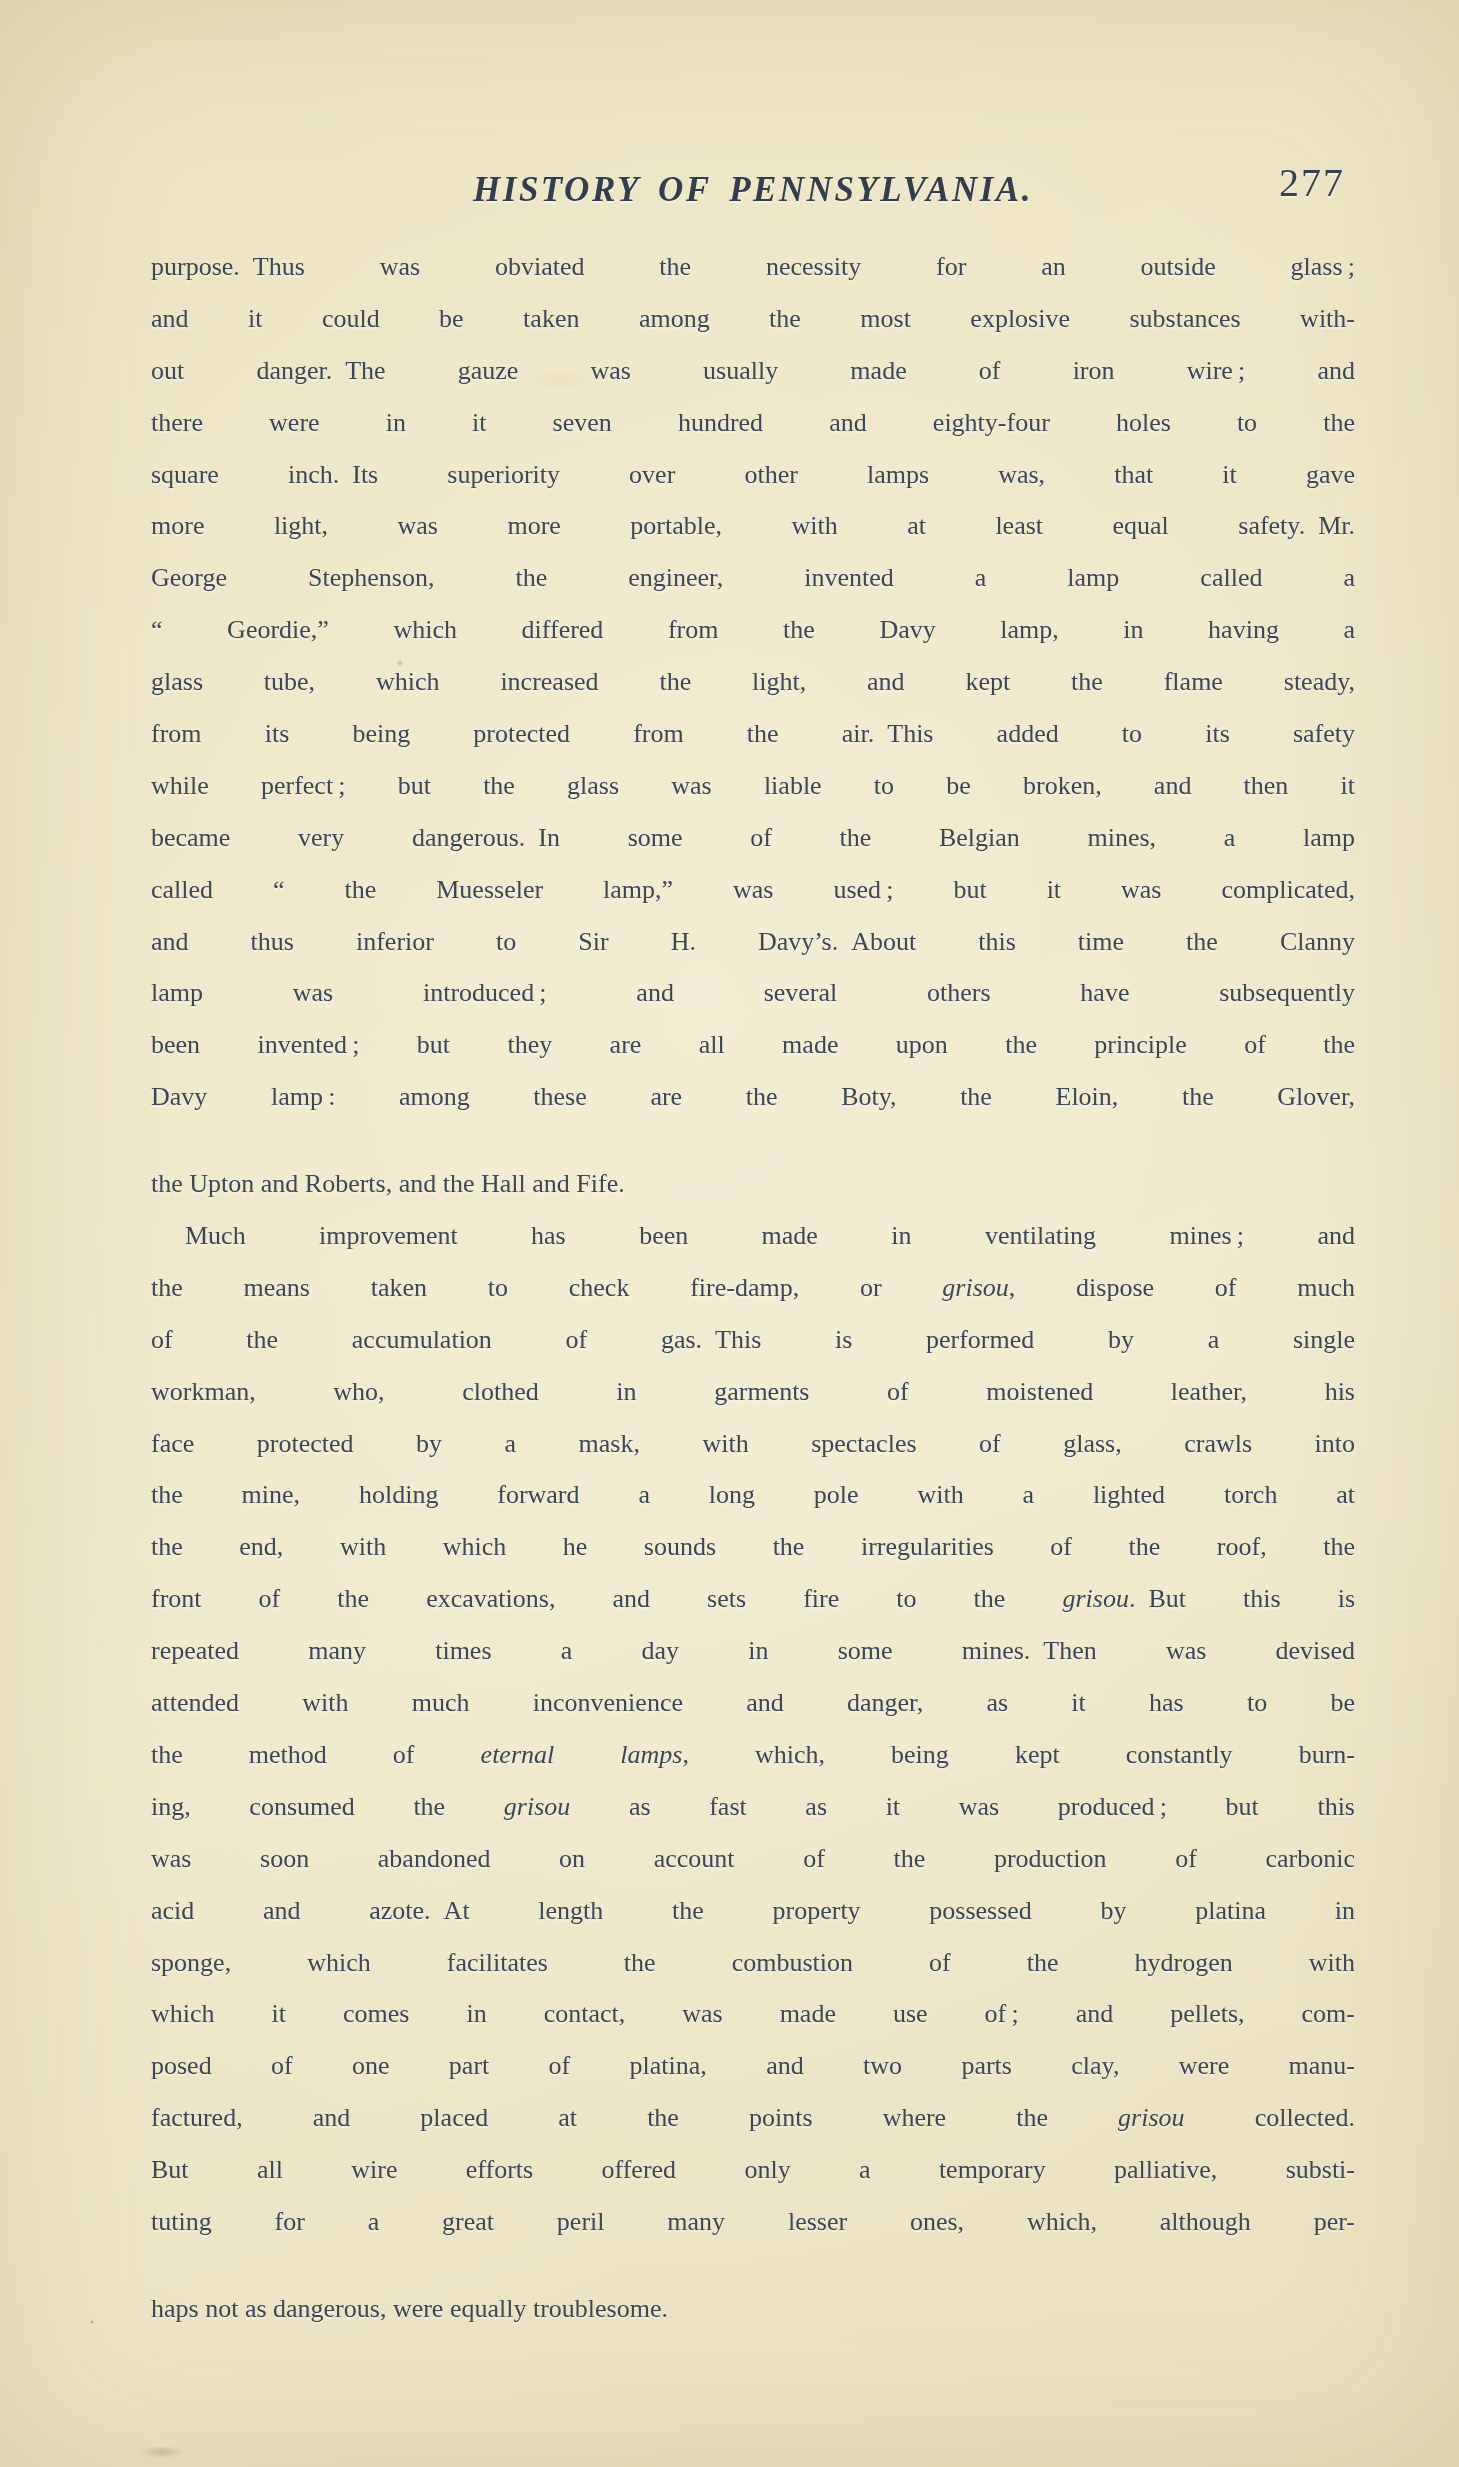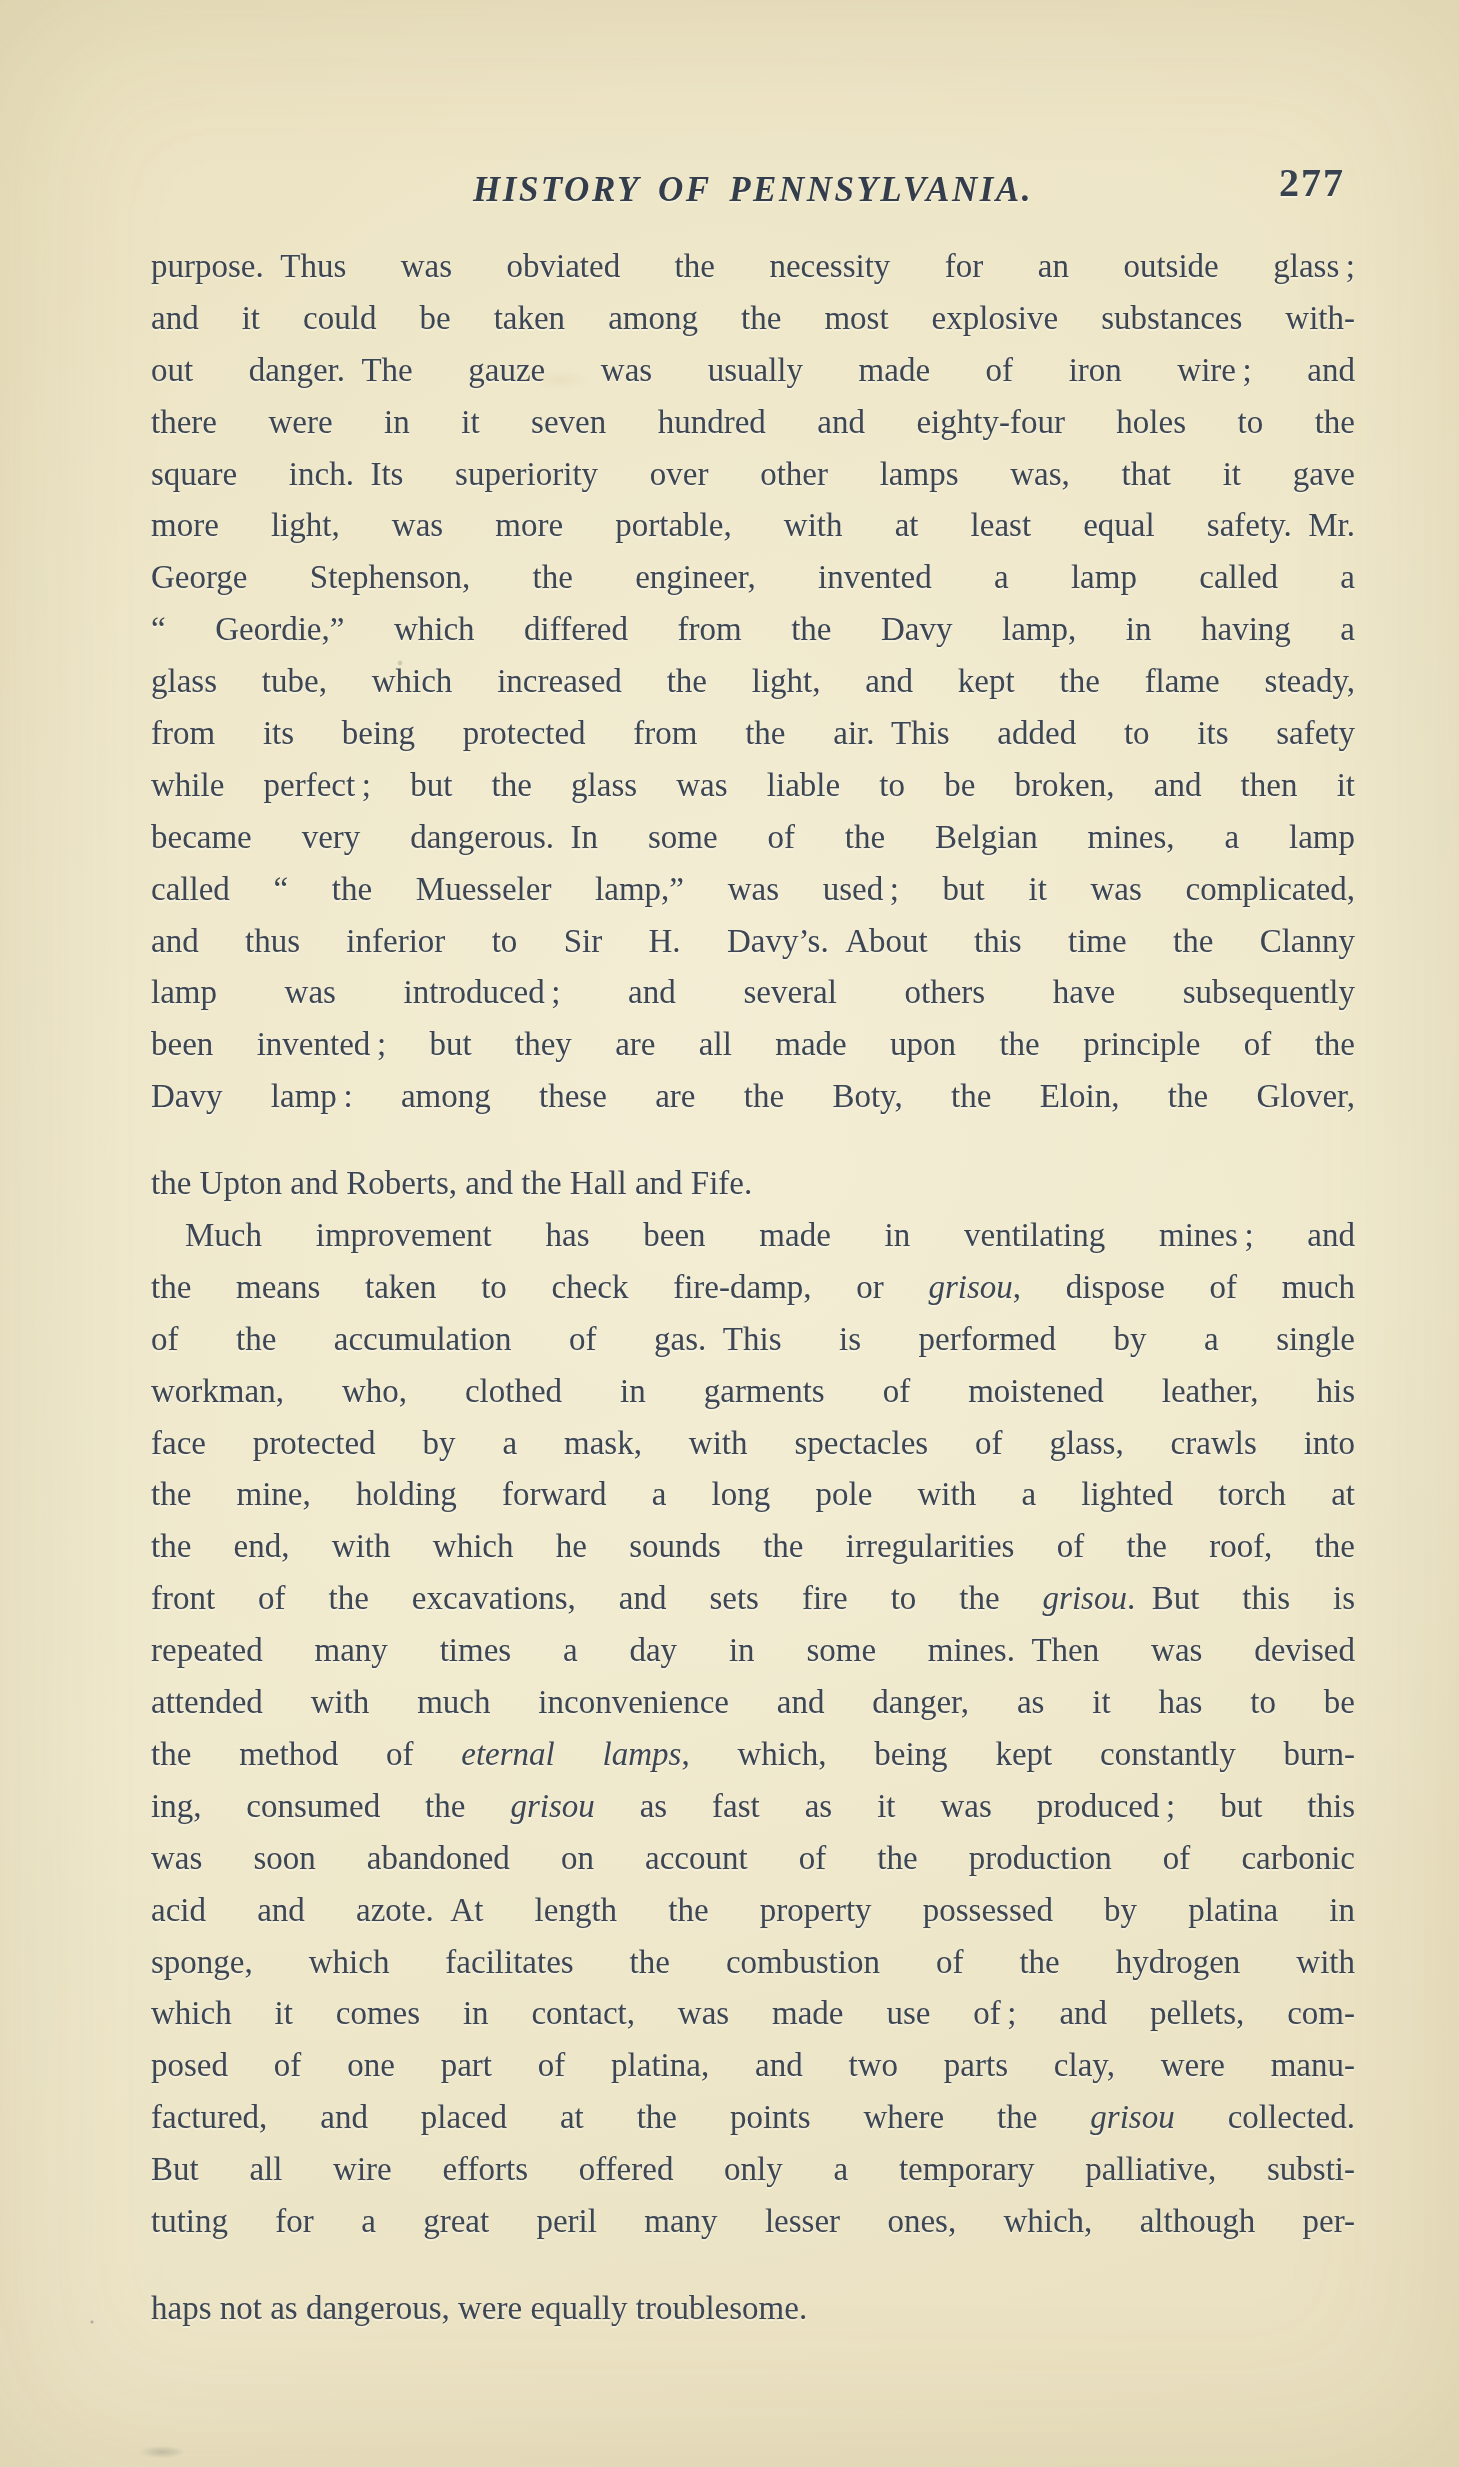--- a/index.html
+++ b/index.html
@@ -37,32 +37,32 @@
     font-size: 35px;
     line-height: 44px;
     letter-spacing: 2.5px;
     word-spacing: 7px;
     color: #343d4b;
     text-shadow: 0 1.5px 0 rgba(255,255,244,.45);
   }
   .page-number {
     position: absolute;
     right: 10px; top: -7px;
-    font-weight: bold;
+    font-weight: normal;
     font-size: 40px;
     line-height: 44px;
     letter-spacing: 2px;
     color: #39424f;
     text-shadow: 0 1.5px 0 rgba(255,255,244,.45);
   }
   .body-text {
     position: absolute;
     left: 151px; top: 241px;
     width: 1204px;
-    font-size: 33px;
+    font-size: 26px;
     line-height: 51.9px;
     text-shadow: 0 1.5px 0 rgba(255,255,244,.45);
     font-family: Liberation Serif, serif;
   }
   .paragraph { margin: 0; }
   .line {
     height: 51.9px;
     overflow: hidden;
     text-align: justify;
     text-align-last: justify;

